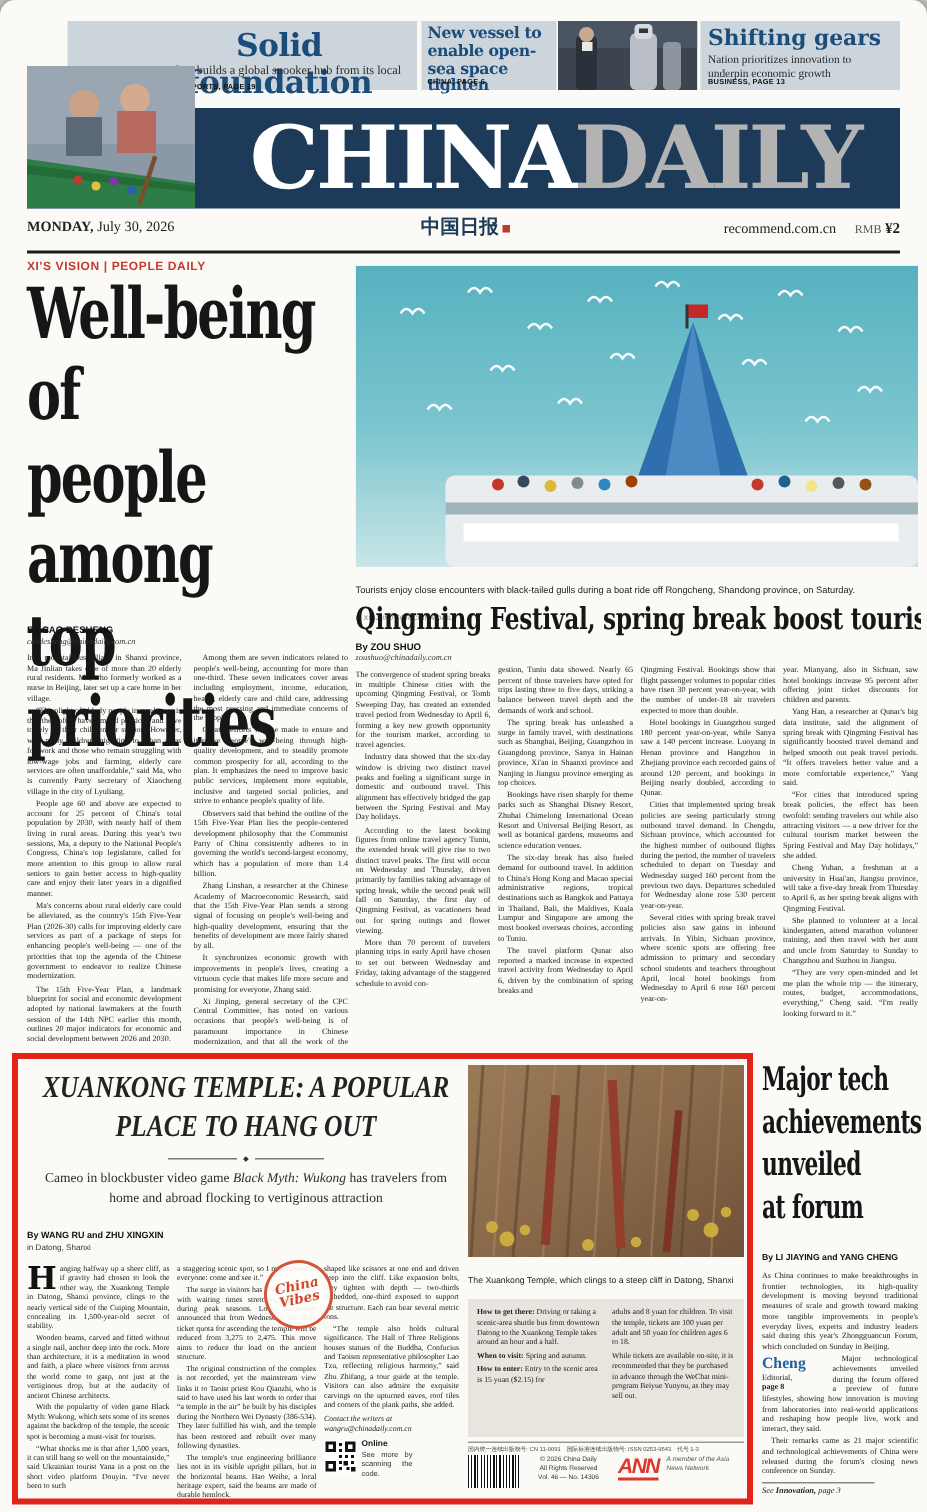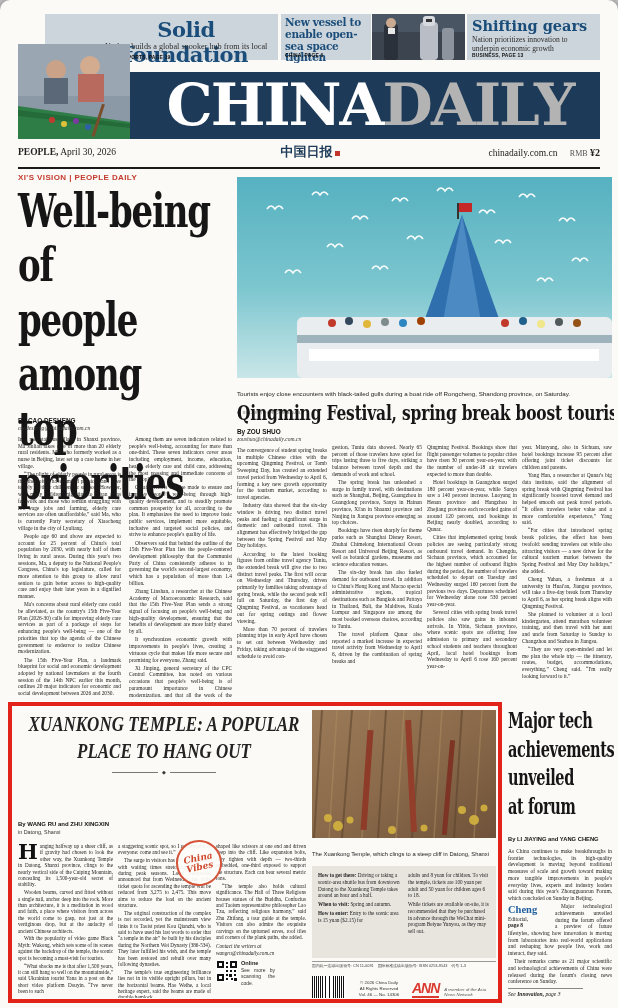--- a/index.html
+++ b/index.html
@@ -112,27 +112,27 @@
       <polygon points="0,66 112,80 112,84 0,72" fill="#256b3a"></polygon>
       <circle cx="34" cy="76" r="3" fill="#c03a2e"></circle>
       <circle cx="46" cy="80" r="3" fill="#e0c23a"></circle>
       <circle cx="58" cy="77" r="3" fill="#7a3aa0"></circle>
       <circle cx="70" cy="83" r="3" fill="#2e5fa8"></circle>
       <rect x="84" y="60" width="3" height="34" fill="#7a4e2c" transform="rotate(18 85 60)"></rect>
     </svg>
   </div>
 
   <div class="b daterow" style="left:18px;top:148px;">
-    <b>PEOPLE,</b><span> April 30, 2026</span>
+    <b>MONDAY,</b><span> July 30, 2026</span>
   </div>
   <div class="b" style="left:270px;top:144px;width:80px;text-align:center;color:#1d3b58;font:bold 13px/1.2 'DejaVu Serif',serif;">
     <span>中国日报</span><span style="display:inline-block;width:5px;height:5px;background:#c2362b;margin-left:2px;"></span>
   </div>
   <div class="b daterow" style="right:18px;top:148px;left:auto;text-align:right;">
-    <span>chinadaily.com.cn</span>
+    <span>recommend.com.cn</span>
     <span style="margin-left:10px;color:#555;font-size:8px;margin-top:48px;">RMB</span>
     <b style="font-size:10px;">¥2</b>
   </div>
   <div class="b rule" style="left:18px;top:167px;width:582px;height:2px;"></div>
 
   <div class="b kicker" style="left:18px;top:174px;">XI'S VISION | PEOPLE DAILY</div>
   <div class="b bighead" style="left:18px;top:184px;width:218px;">
     <div>Well-being of</div>
     <div>people among</div>
     <div>top priorities</div>
@@ -250,20 +250,23 @@
 
   <div class="b xkhead" style="left:22px;top:712px;width:284px;">
     <div>XUANKONG TEMPLE: A POPULAR</div>
     <div>PLACE TO HANG OUT</div>
   </div>
   <div class="b orn" style="left:22px;top:769px;width:284px;">
     <div class="ln"></div>
       <div class="di">◆</div>
       <div class="ln"></div>
   </div>
+  <div class="b xkdeck" style="left:28px;top:779px;width:272px;">
+    <span>Cameo in blockbuster video game </span><i>Black Myth: Wukong</i><span> has travelers from home and abroad flocking to vertiginous attraction</span>
+  </div>
 
   <div class="b" style="left:18px;top:821px;width:95px;">
     <div class="byline" style="font-size:6px;">By WANG RU and ZHU XINGXIN</div>
     <div style="font:5.4px/1.3 'Liberation Sans',sans-serif;color:#333;">in Datong, Shanxi</div>
   </div>
 
   <div class="b rcol" style="left:18px;top:843px;width:95px;height:155px;">
     <p class="ni"><span class="dc">H</span><span>anging halfway up a sheer cliff, as if gravity had chosen to look the other way, the Xuankong Temple in Datong, Shanxi province, clings to the nearly vertical side of the Cuiping Mountain, concealing its 1,500-year-old secret of stability.</span></p>
     <p>Wooden beams, carved and fitted without a single nail, anchor deep into the rock. More than architecture, it is a meditation in wood and faith, a place where visitors from across the world come to gasp, not just at the vertiginous drop, but at the audacity of ancient Chinese architects.</p>
     <p>With the popularity of video game Black Myth: Wukong, which sets some of its scenes against the backdrop of the temple, the scenic spot is becoming a must-visit for tourists.</p>
@@ -363,21 +366,21 @@
         <p><b>How to enter: </b><span>Entry to the scenic area is 15 yuan ($2.15) for</span></p>
       </div>
       <div class="tipcol" style="width:82px;">
         <p><span>adults and 8 yuan for children. To visit the temple, tickets are 100 yuan per adult and 50 yuan for children ages 6 to 18.</span></p>
         <p><span>While tickets are available on-site, it is recommended that they be purchased in advance through the WeChat mini-program Beiyue Yunyou, as they may sell out.</span></p>
       </div>
     </div>
   </div>
 
   <div class="b cnline" style="left:312px;top:961px;width:184px;">国内统一连续出版物号: CN 11-0091　国际标准连续出版物号: ISSN 0253-9543　代号 1-3</div>
-  <div class="b" style="left:312px;top:970px;width:184px;height:28px;display:flex;align-items:flex-end;gap:5px;">
+  <div class="b" style="left:312px;top:970px;width:184px;height:28px;display:flex;align-items:flex-start;gap:5px;">
     <div class="barcode"></div>
     <div class="pubtxt" style="width:56px;">
       <div>© 2026 China Daily</div>
       <div>All Rights Reserved</div>
       <div>Vol. 46 — No. 14306</div>
     </div>
     <div class="annlogo">ANN</div>
     <div class="annsub" style="width:42px;">A member of the Asia News Network</div>
   </div>
 

